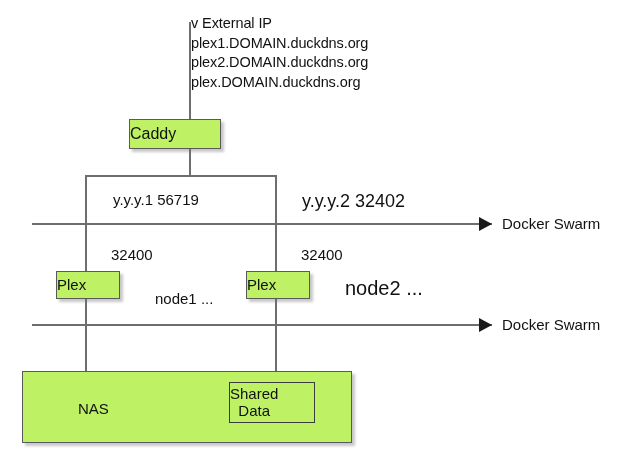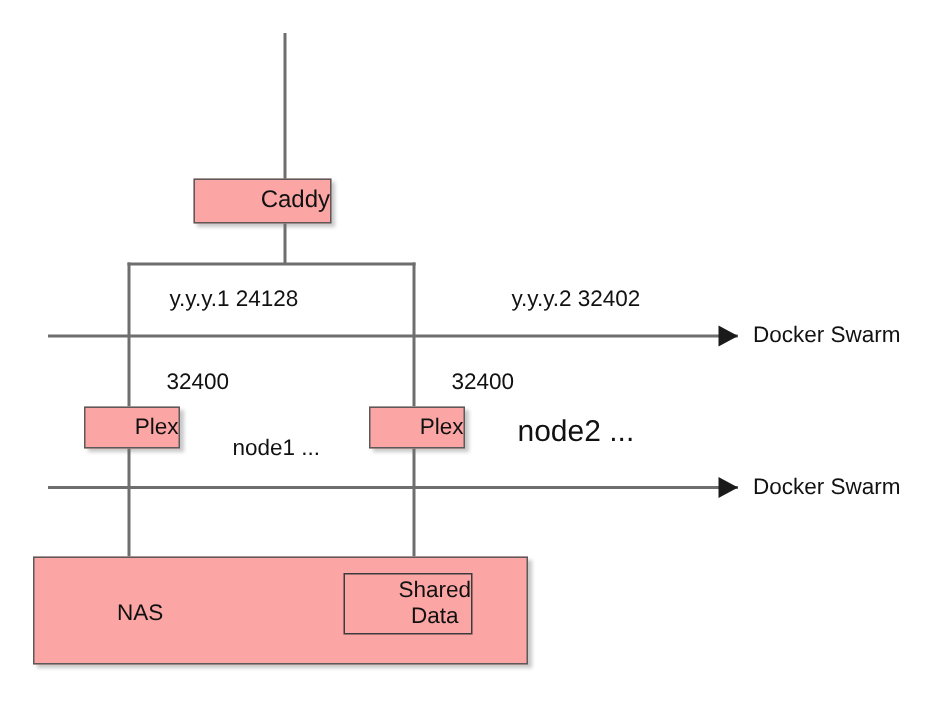--- a/index.html
+++ b/index.html
@@ -34,26 +34,26 @@
     position: absolute;
     width: 0;
     height: 0;
     border-top: 7px solid transparent;
     border-bottom: 7px solid transparent;
     border-left: 13px solid #1a1a1a;
   }
   .box {
     position: absolute;
     box-sizing: border-box;
-    background: #fca5a5;
+    background: #bef264;
     border: 1.6px solid #5a5a5a;
     box-shadow: 2.5px 2.5px 2.5px rgba(0,0,0,0.22);
     display: flex;
     align-items: center;
-    justify-content: flex-end;
+    justify-content: flex-start;
     color: #111111;
     line-height: 1.12;
     text-align: center;
   }
   .box.plain {
     box-shadow: none;
     border: 1.6px solid #3c3c3c;
   }
   .label {
     position: absolute;
@@ -69,37 +69,41 @@
     color: #111111;
     white-space: pre-line;
     letter-spacing: -0.1px;
   }
 </style>
 </head>
 <body>
 
 <div id="canvas">
 
+  <div id="top-text">v External IP
+plex1.DOMAIN.duckdns.org
+plex2.DOMAIN.duckdns.org
+plex.DOMAIN.duckdns.org</div>
 
   <div class="line-v" style="left:189px; top:22px; height:99px;"></div>
 
   <div class="box" style="left:129px; top:119px; width:92px; height:30px; font-size:16px;">
     <span>Caddy</span>
   </div>
 
   <div class="line-v" style="left:189px; top:149px; height:27px;"></div>
 
   <div class="line-h" style="left:85px; top:175px; width:192px;"></div>
 
   <div class="line-v" style="left:85px; top:175px; height:49px;"></div>
 
   <div class="line-v" style="left:275px; top:175px; height:49px;"></div>
 
-  <div class="label" style="left:113px; top:191px; font-size:15px;">y.y.y.1 24128</div>
-  <div class="label" style="left:302px; top:191px; font-size:15px;margin-left:39px;">y.y.y.2 32402</div>
+  <div class="label" style="left:113px; top:191px; font-size:15px;">y.y.y.1 56719</div>
+  <div class="label" style="left:302px; top:191px; font-size:18px;">y.y.y.2 32402</div>
 
   <div class="swarm-line" style="left:32px; top:223px; width:460px;"></div>
   <div class="arrow-head" style="left:479px; top:217px;"></div>
   <div class="label" style="left:502px; top:215px; font-size:15px;">Docker Swarm</div>
 
   <div class="label" style="left:111px; top:246px; font-size:15px;">32400</div>
   <div class="label" style="left:301px; top:246px; font-size:15px;">32400</div>
 
   <div class="line-v" style="left:85px; top:224px; height:47px;"></div>
   <div class="line-v" style="left:275px; top:224px; height:47px;"></div>

